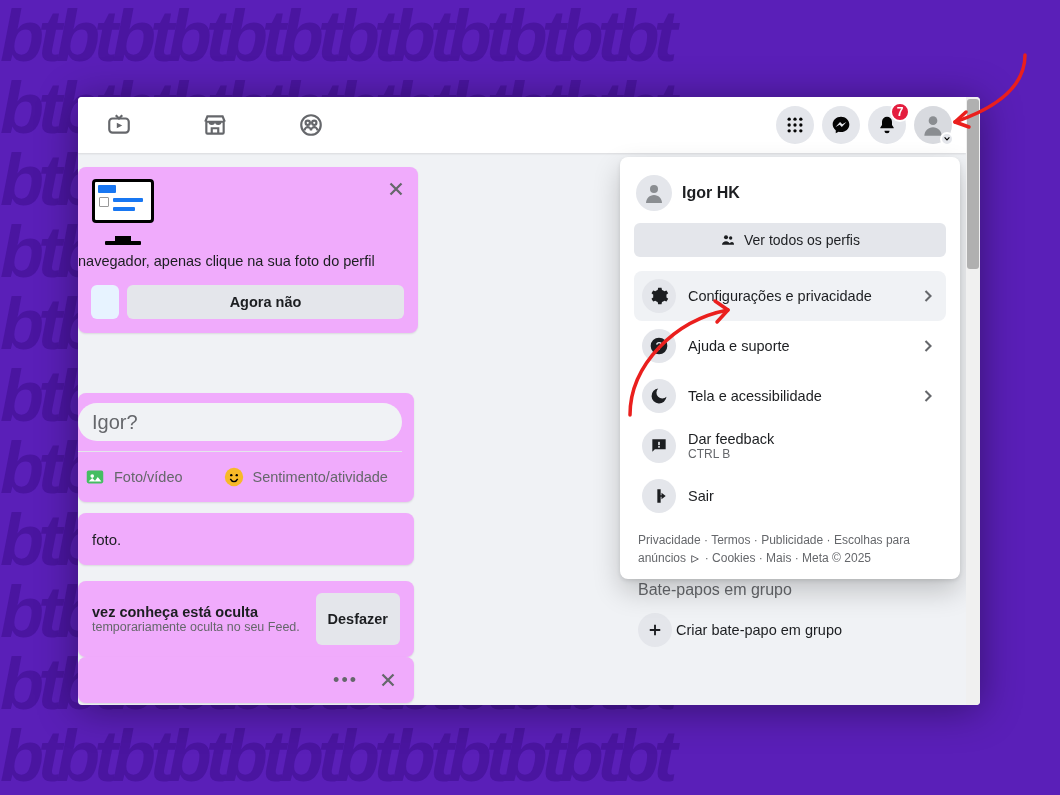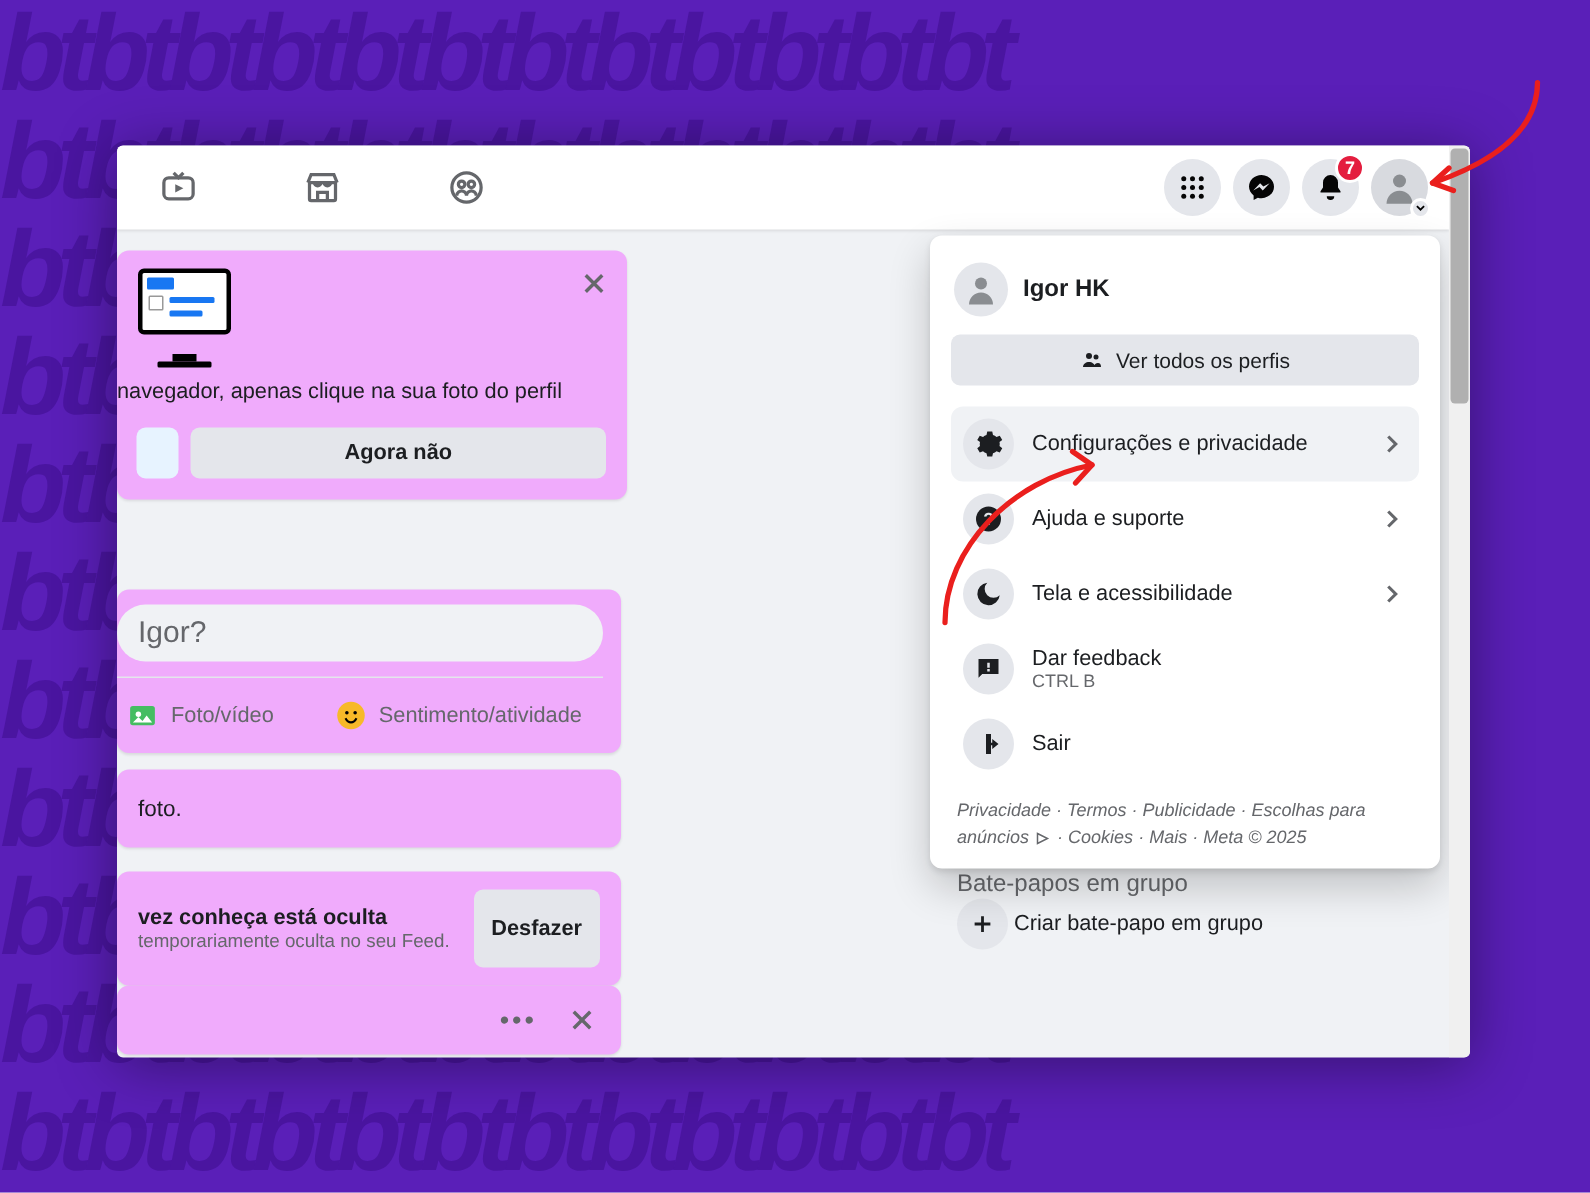--- a/index.html
+++ b/index.html
@@ -148,27 +148,27 @@
   .profile-name{font-size:16px;font-weight:600;color:#1c1e21;}
   .see-all-btn{background:#e4e6eb;border-radius:6px;height:34px;display:flex;align-items:center;justify-content:center;gap:8px;font-size:14px;font-weight:500;color:#1c1e21;margin-bottom:14px;}
   .menu-item{display:flex;align-items:center;gap:12px;padding:8px 8px;border-radius:8px;}
   .menu-item.highlight{background:#f0f2f5;}
   .menu-ic{width:34px;height:34px;border-radius:50%;background:#e4e6eb;display:flex;align-items:center;justify-content:center;flex-shrink:0;}
   .menu-ic svg{width:20px;height:20px;color:#1c1e21;}
   .menu-label{flex:1;font-size:14.5px;font-weight:500;color:#1c1e21;}
   .menu-sub{font-size:12px;color:#65676b;}
   .chev-r{width:20px;height:20px;color:#65676b;}
   .popup-footer{font-size:12px;color:#65676b;line-height:1.5;padding:10px 4px 2px;}
-  .popup-footer span{cursor:default;font-style:italic;}
+  .popup-footer span{cursor:default;}
   .popup-footer .dot::before{content:" · ";}
   .ad-ico{display:inline-flex;width:12px;height:10px;vertical-align:middle;}
 
   
   .gc-section{position:absolute;left:560px;top:484px;}
-  .gc-title{font-size:16px;font-weight:500;color:#65676b;}
+  .gc-title{font-size:16px;font-weight:500;color:#65676b;margin-bottom:14px;}
   .gc-item{display:flex;align-items:center;gap:4px;}
   .gc-plus{width:34px;height:34px;border-radius:50%;background:#e4e6eb;display:flex;align-items:center;justify-content:center;}
   .gc-label{font-size:14.5px;font-weight:500;color:#1c1e21;}
 
   
   .arrow{position:absolute;z-index:5;pointer-events:none;}
   .arrow path, .arrow line{stroke:#ea1f1d;fill:none;}
 </style>
 </head>
 <body>

